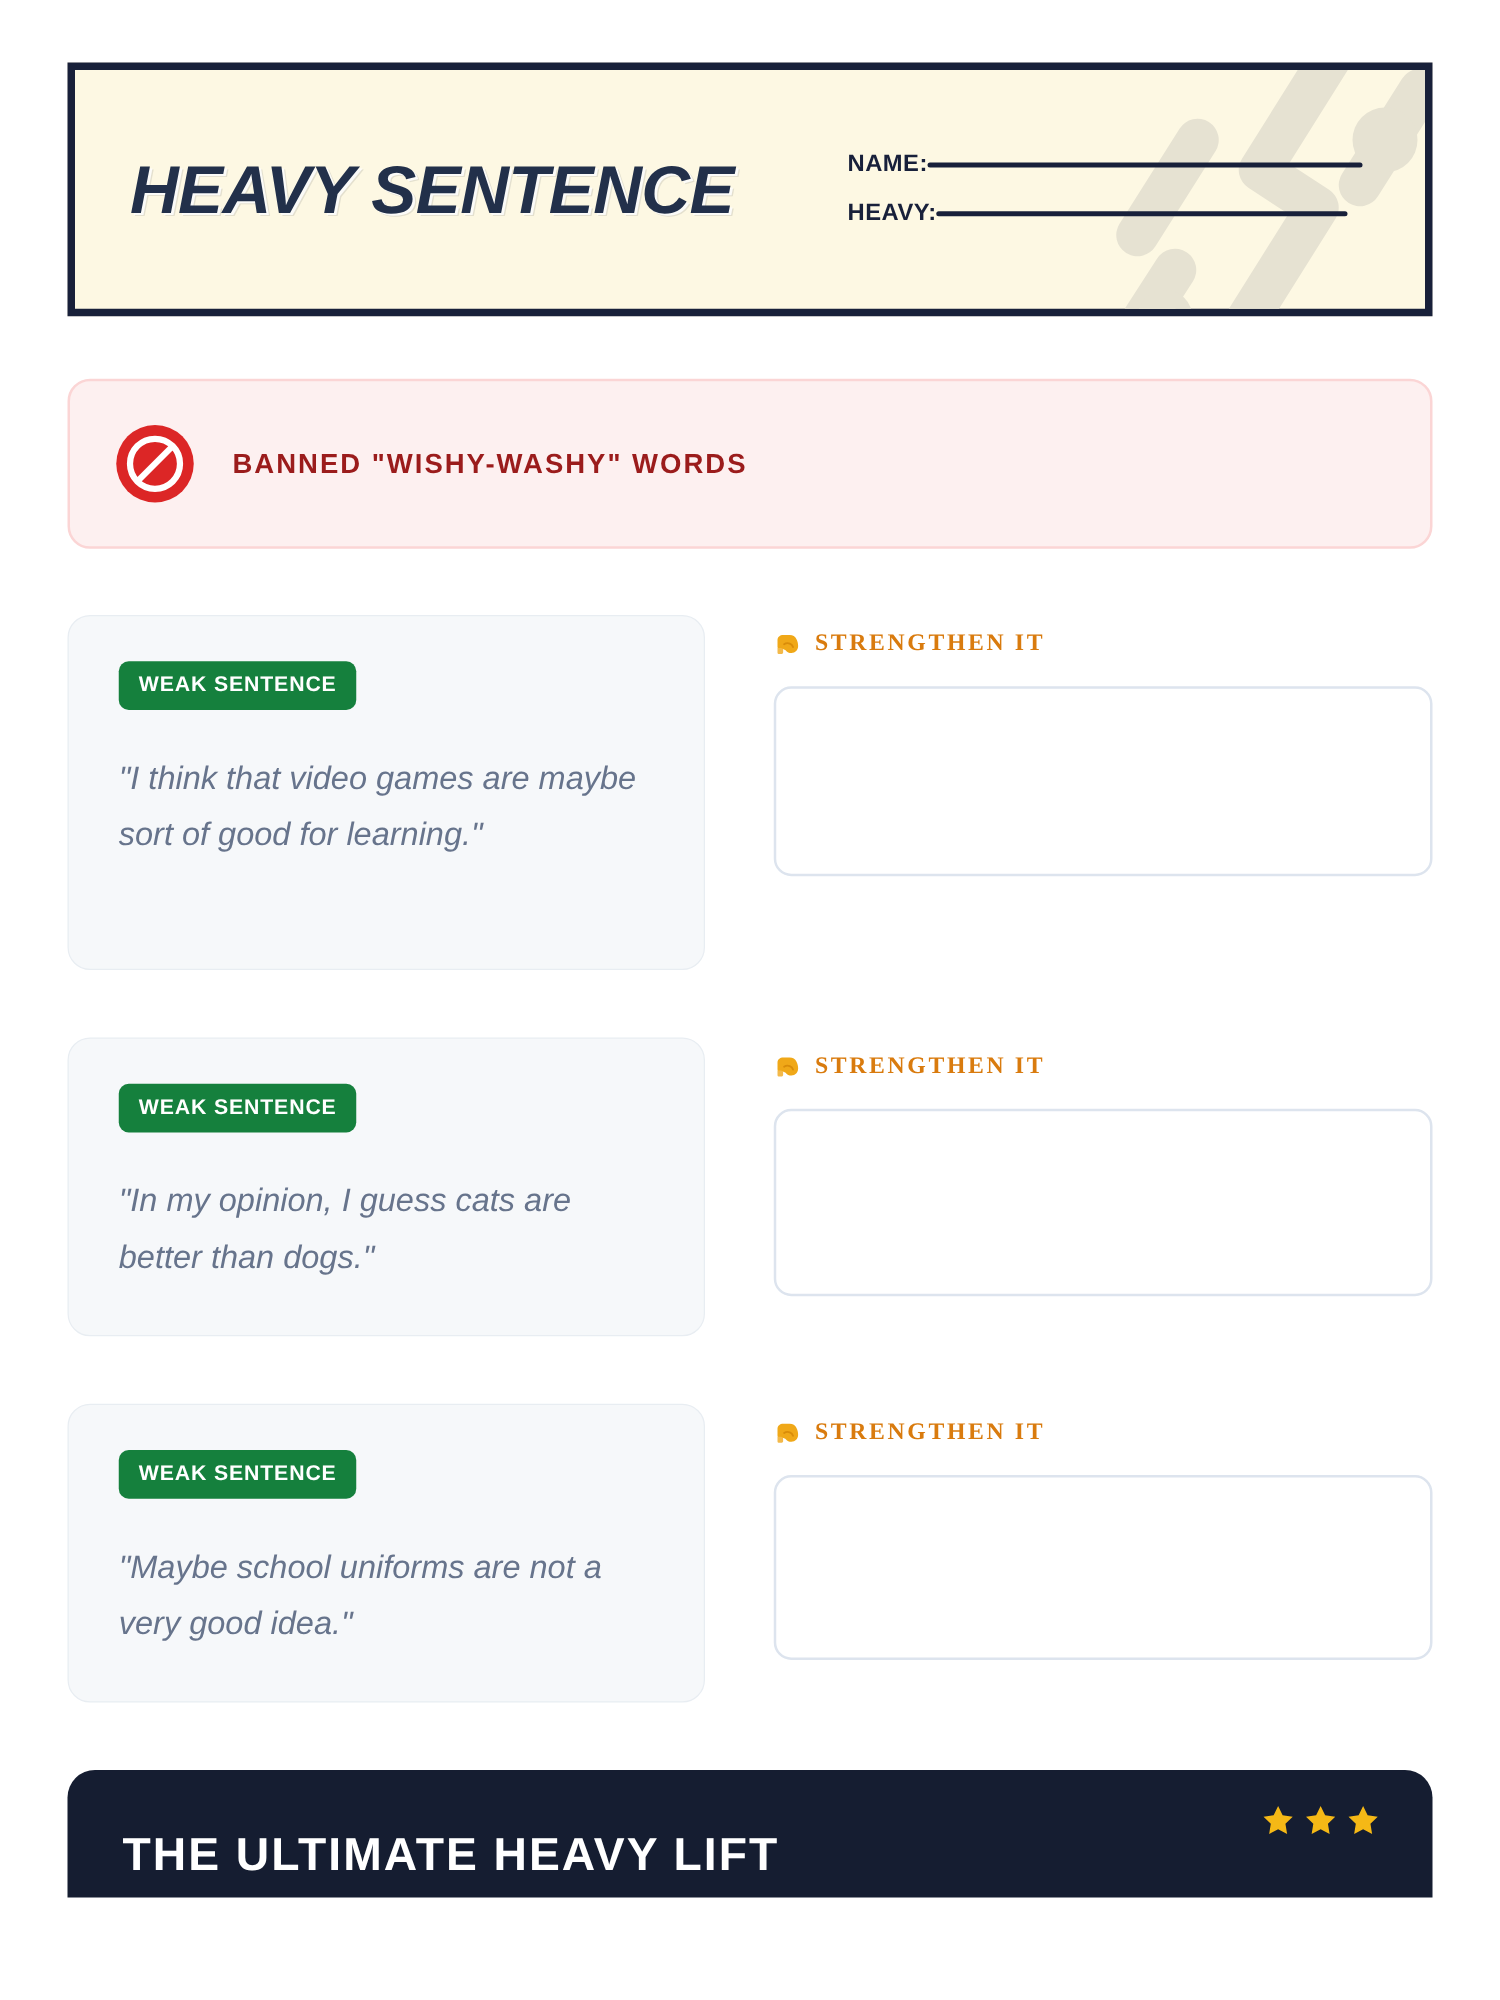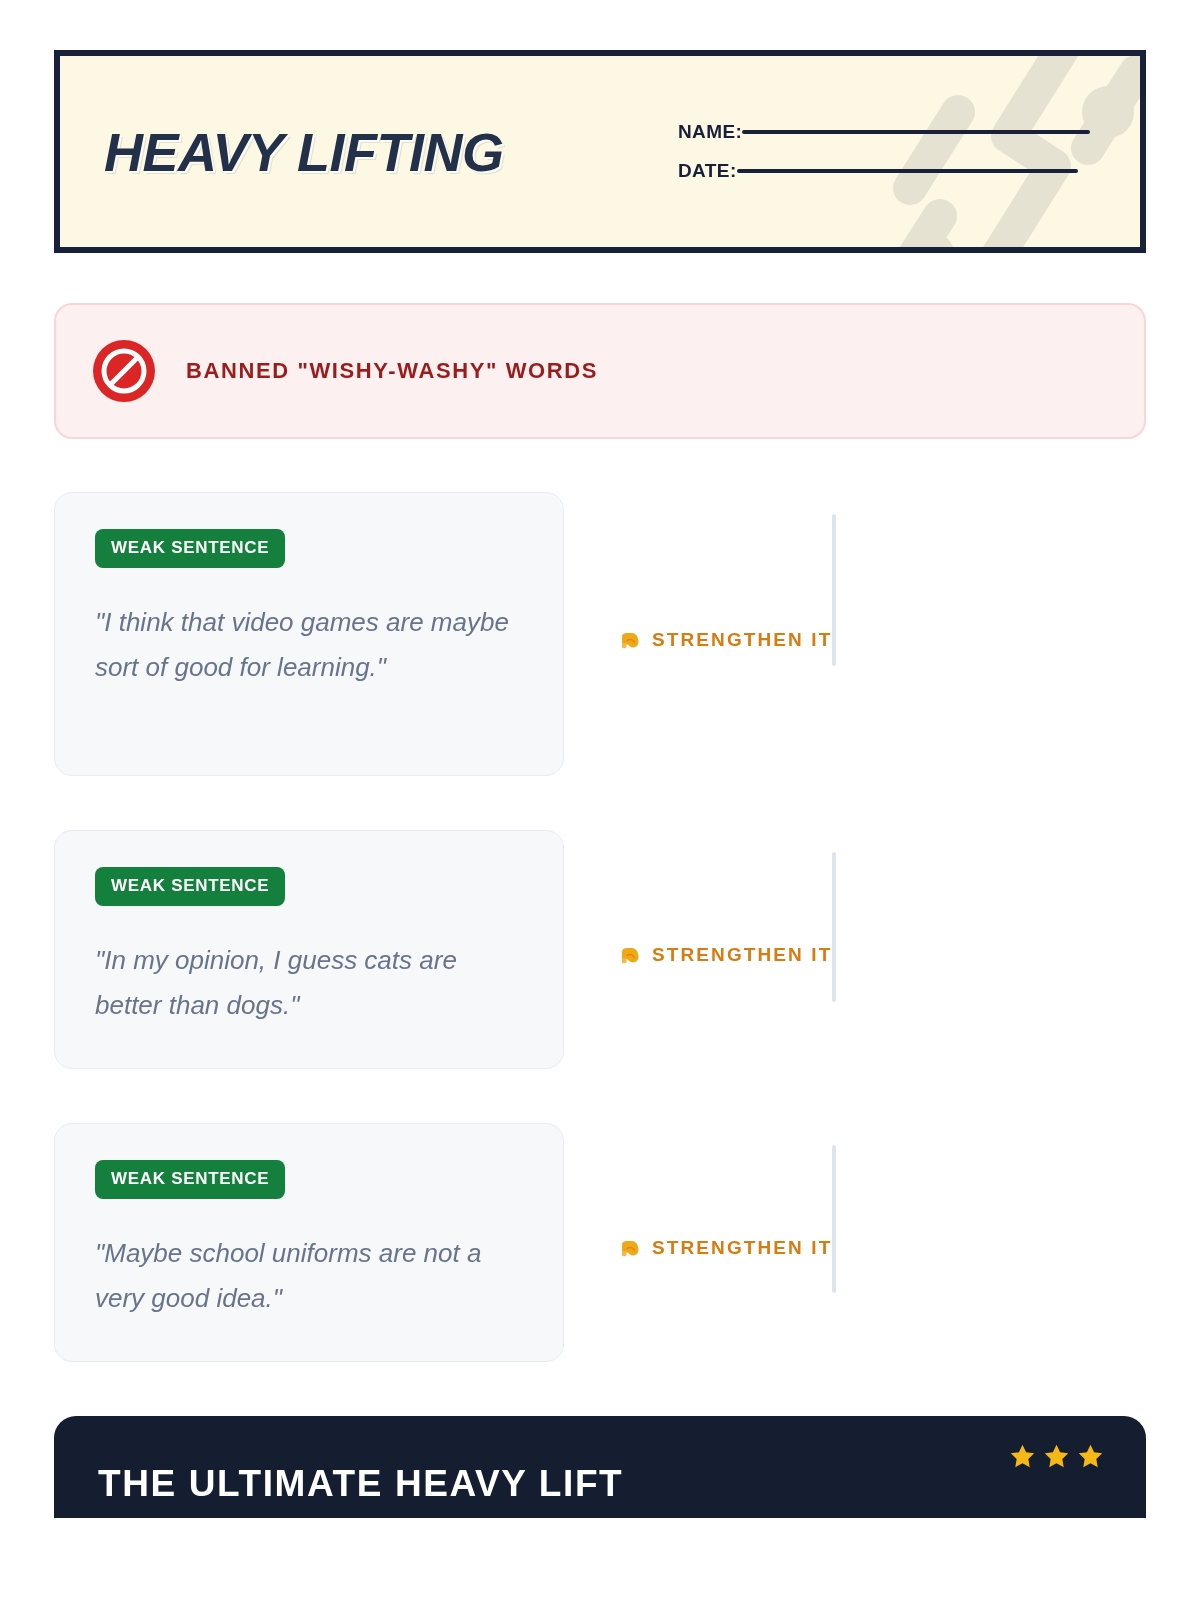--- a/index.html
+++ b/index.html
@@ -156,21 +156,22 @@
     margin-top: 32px;
     font-size: 26px;
     font-style: italic;
     line-height: 1.72;
     color: #67748c;
   }
 
   .answer-col {
     flex: 1 1 auto;
     display: flex;
-    flex-direction: row;
+    flex-direction: column;
+    font-family: Liberation Serif, serif;
   }
   .strengthen-label {
     display: flex;
     align-items: center;
     gap: 9px;
     font-size: 19px;
     font-weight: 700;
     color: #d97b0e;
     letter-spacing: 2.1px;
     margin-top: 11px;
@@ -227,30 +228,30 @@
         <path d="M296 56 L248 132"></path>
         <path d="M118 96 L70 172"></path>
         <path d="M100 200 L60 262"></path>
       </g>
       <circle cx="268" cy="96" r="26" fill="#e6e2d2"></circle>
       <circle cx="92" cy="238" r="22" fill="#e6e2d2"></circle>
     </svg>
 
     <div class="header-inner">
       <div class="title-block">
-        <div class="worksheet-title">HEAVY LIFTING</div>
+        <div class="worksheet-title">HEAVY SENTENCE</div>
       </div>
 
       <div class="namedate">
         <div class="nd-row name">
           <span class="nd-label">NAME:</span>
           <span class="nd-line"></span>
         </div>
         <div class="nd-row date">
-          <span class="nd-label">DATE:</span>
+          <span class="nd-label">HEAVY:</span>
           <span class="nd-line"></span>
         </div>
       </div>
     </div>
   </div>
 
   <div class="banned">
     <span class="ban-icon">
       <svg width="64" height="64" viewBox="0 0 64 64" aria-hidden="true">
         <circle cx="32" cy="32" r="31" fill="#dc2626"></circle>

